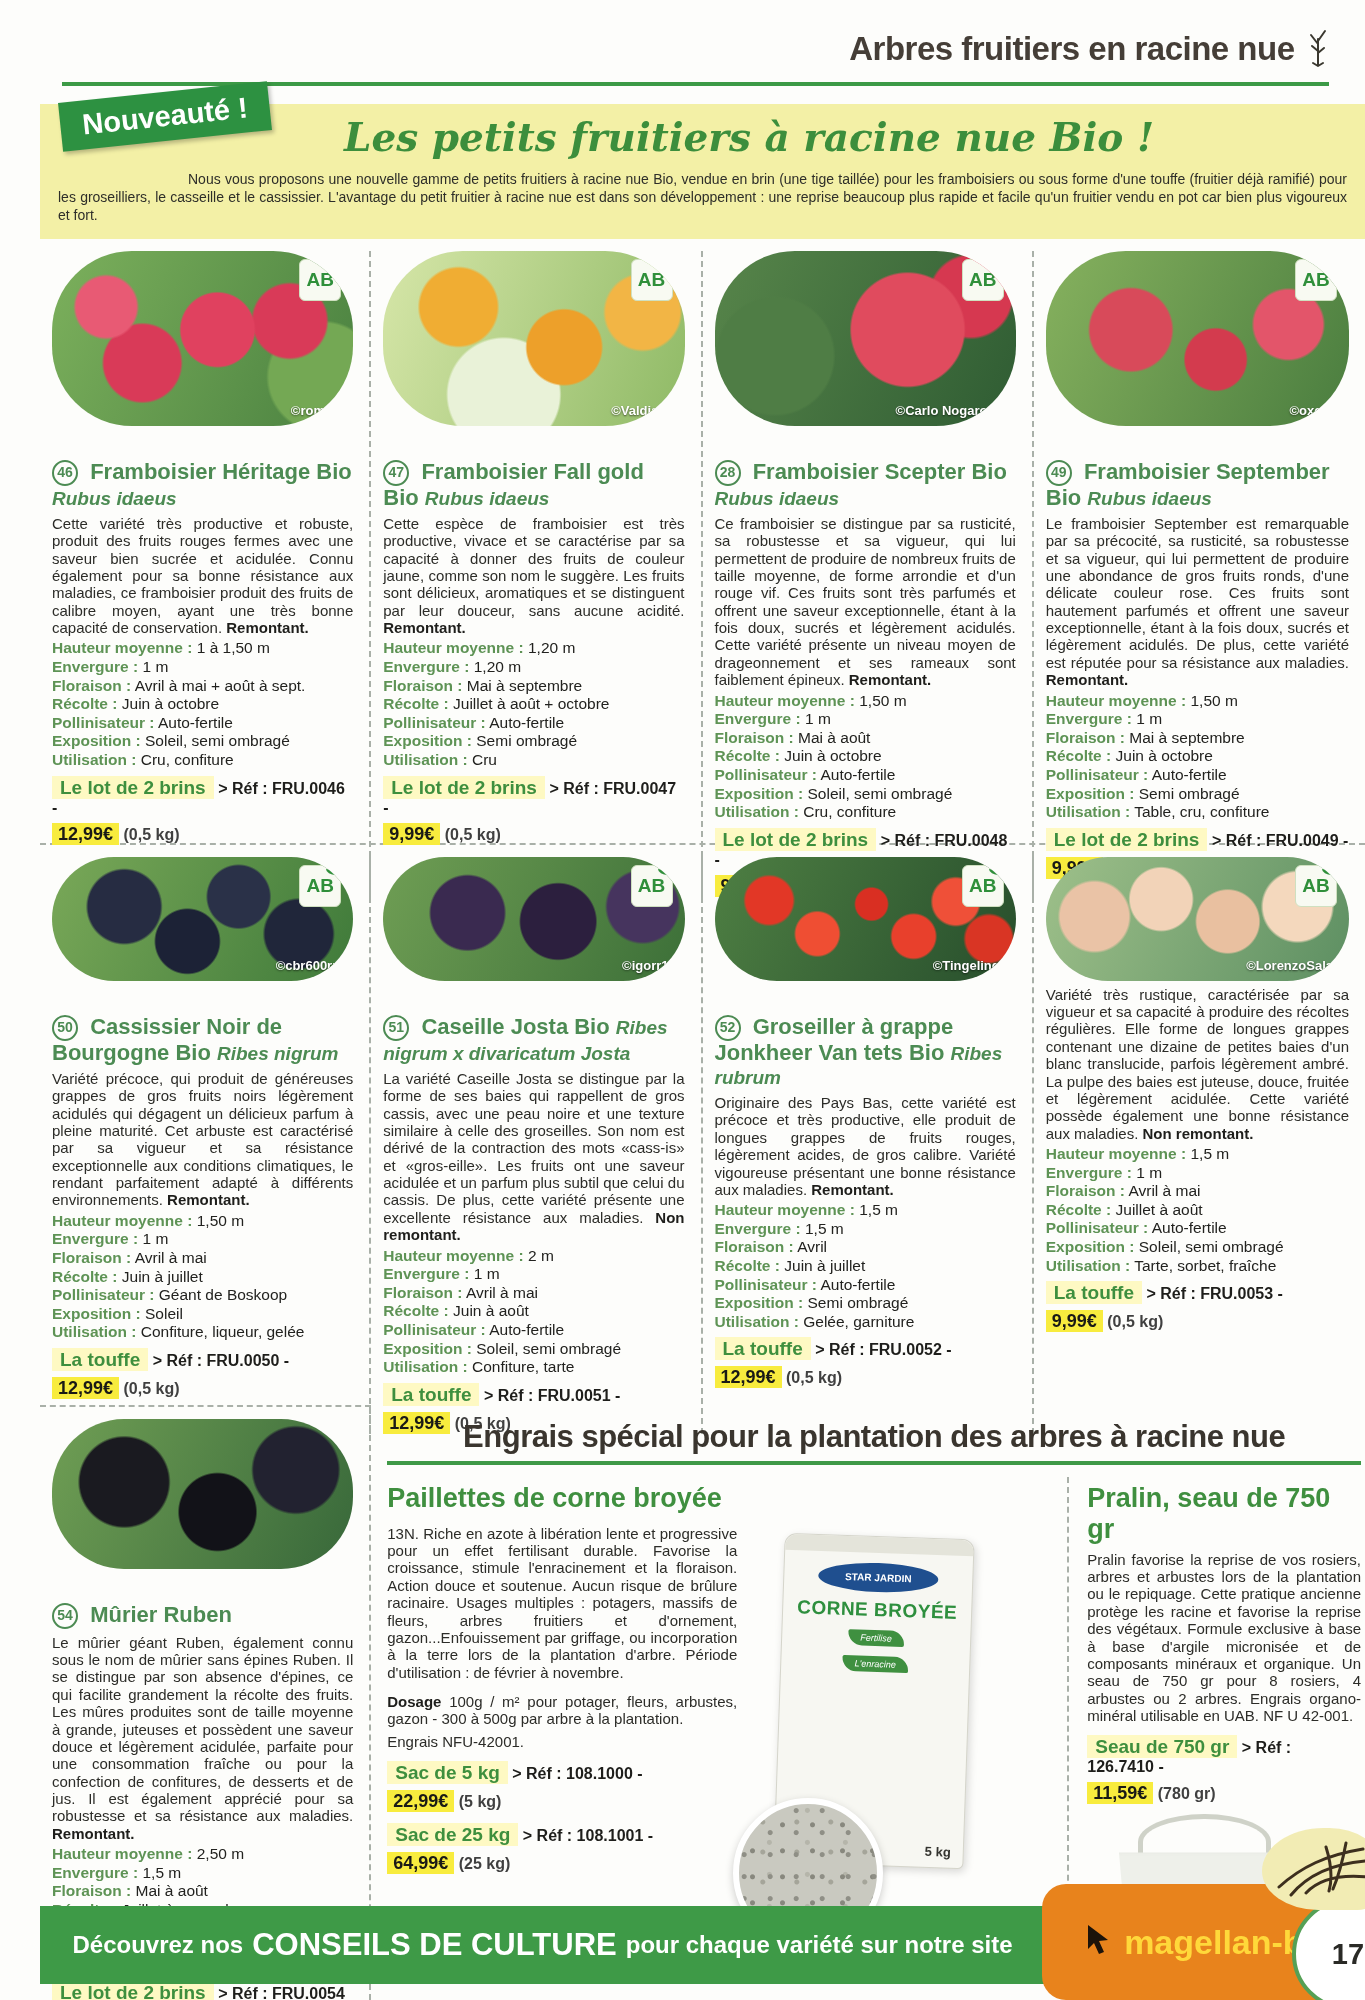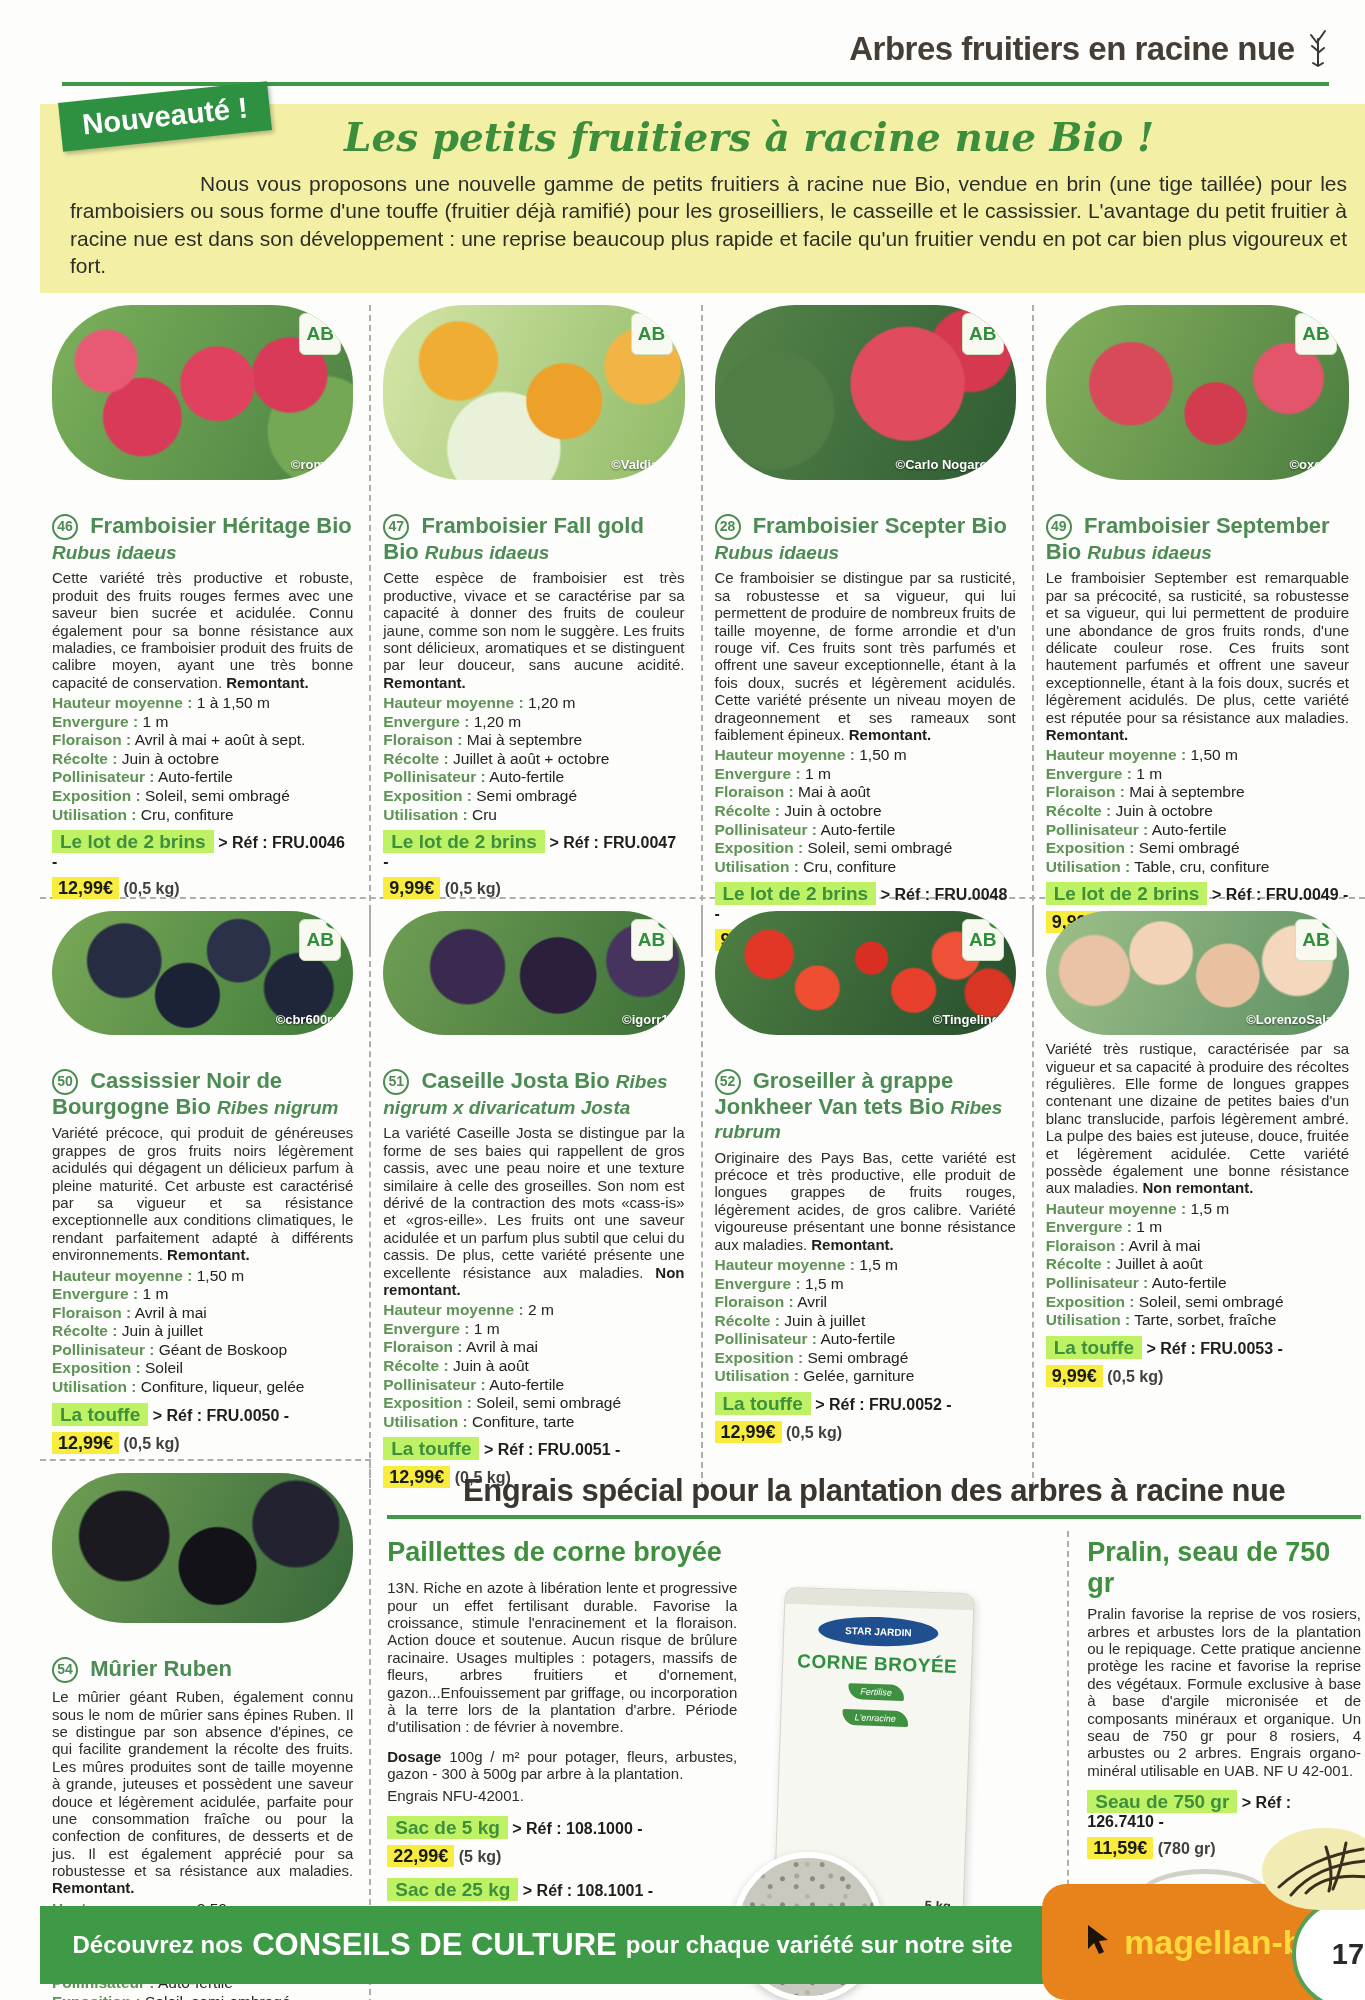--- a/index.html
+++ b/index.html
@@ -9,21 +9,21 @@
   
   .hdr { padding:26px 36px 0 0; text-align:right; }
   .hdr-title { display:inline-block; font-size:33px; font-weight:bold; color:#453e37; letter-spacing:-0.5px; vertical-align:middle; }
   .tree-ico { display:inline-block; vertical-align:middle; margin-left:8px; }
   .green-rule { height:4px; background:#3c9a46; margin:10px 0 0 62px; }
 
   
   .promo { position:relative; margin:18px 0 0 40px; width:1325px; background:#f3f0a6; padding:10px 14px 14px 14px; min-height:100px; }
   .badge { position:absolute; left:20px; top:-12px; background:#2d9141; color:#fff; font-size:29px; font-weight:bold; padding:8px 22px; transform:rotate(-6deg); box-shadow:2px 3px 4px rgba(0,0,0,.25); }
   .script-title { margin-left:290px; font-family:"DejaVu Serif", serif; font-style:italic; font-weight:bold; font-size:39px; color:#3c8e3c; }
-  .intro { margin-top:10px; font-size:21px; line-height:1.3; color:#2e2e29; text-indent:130px; text-align:justify; padding:0 4px;margin-left:12px; }
+  .intro { margin-top:10px; font-size:14px; line-height:1.3; color:#2e2e29; text-indent:130px; text-align:justify; padding:0 4px; }
 
   
   .prodgrid { display:grid; grid-template-columns:repeat(4,1fr); margin:12px 0 0 40px; width:1325px; }
   .prodgrid .card, .slot-left .card { padding:0 16px 0 12px; }
   .row1 { height:578px; }
   .row2 { height:552px; border-top:2px dashed #a9b0a8; padding-top:12px; margin-top:14px; }
   .row3 { min-height:552px; margin-top:10px; }
   .row1 > .card:nth-child(-n+3), .row2 > .card:nth-child(-n+3) { border-right:2px dashed #a9b0a8; }
   .slot-left { border-right:2px dashed #a9b0a8; border-top:2px dashed #a9b0a8; padding-top:12px; }
   .engrais { grid-column:2/5; padding:14px 4px 0 16px; }
@@ -39,21 +39,21 @@
   .title { margin-top:10px; font-size:22px; line-height:1.1; color:#4c8b53; font-weight:bold; }
   .num { display:inline-flex; align-items:center; justify-content:center; width:26px; height:26px; border:2px solid #4c8b53; border-radius:50%; font-size:14px; margin-right:6px; vertical-align:2px;margin-top:24px; }
   .latin { font-style:italic; font-weight:bold; font-size:19px; }
   .desc { margin-top:5px; font-size:15px; line-height:1.16; color:#2c2c28; text-align:justify; }
   .desc b { color:#1e1e1b; }
   .attrs { margin-top:3px; }
   .attr { font-size:15.5px; line-height:1.2; }
   .al { color:#5e9355; font-weight:bold; }
   .av { color:#22221f; }
   .offer-line { margin-top:7px; }
-  .pack { background:#bef264; color:#3e8f3e; font-weight:bold; font-size:19px; padding:1px 8px;margin-top:8px; }
+  .pack { background:#fef9c3; color:#3e8f3e; font-weight:bold; font-size:19px; padding:1px 8px;margin-top:8px; }
   .ref { font-weight:bold; font-size:16px; color:#1e1e1b; }
   .price-line { margin-top:7px; }
   .price { background:#f8ec3e; font-weight:bold; font-size:18px; padding:1px 6px; color:#191916; }
   .wt { font-weight:bold; font-size:16px; color:#404040; }
 
   
   .photo-raspberries-red .photo { background:
     radial-gradient(circle at 18% 32%, #e85a74 0 11%, transparent 12%),
     radial-gradient(circle at 30% 64%, #d93a58 0 16%, transparent 17%),
     radial-gradient(circle at 55% 45%, #e0415f 0 19%, transparent 20%),

